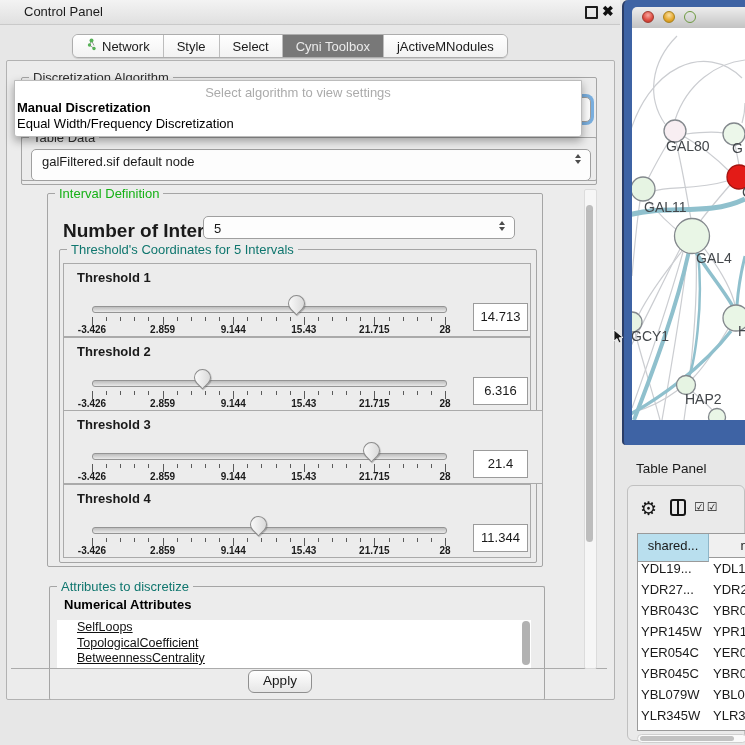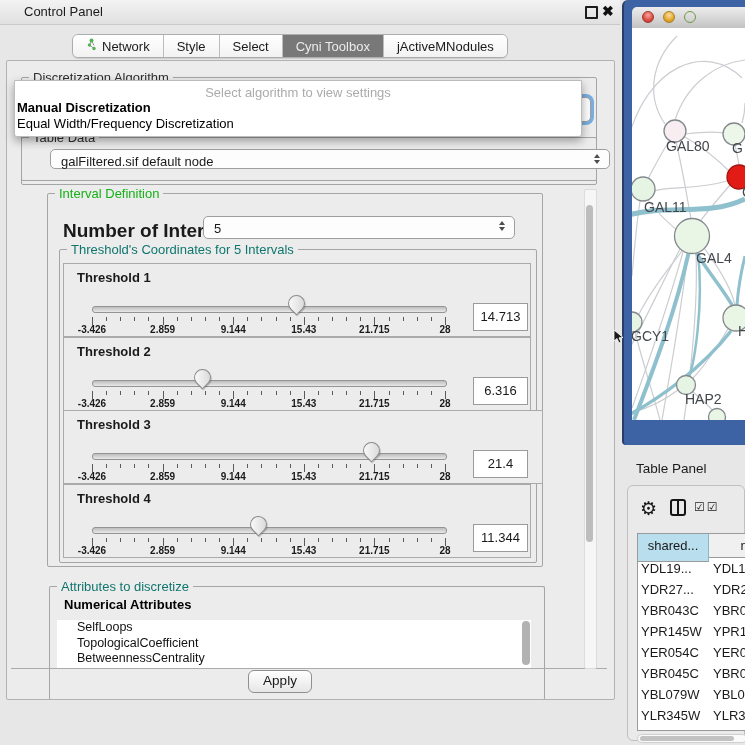--- a/index.html
+++ b/index.html
@@ -41,21 +41,21 @@
   .arr-up{width:0;height:0;border-left:3.5px solid transparent;border-right:3.5px solid transparent;border-bottom:4.5px solid #4c4c4c;}
   .arr-dn{width:0;height:0;border-left:3.5px solid transparent;border-right:3.5px solid transparent;border-top:4.5px solid #4c4c4c;}
 
   .algo-popup{position:absolute;left:7px;top:19px;width:566px;height:55px;background:#ffffff;
               border:1px solid #bcbcbc;border-radius:0 0 3px 3px;box-shadow:0 4px 10px rgba(0,0,0,.35);z-index:20;}
   .popup-placeholder{position:absolute;left:0;top:4px;width:100%;text-align:center;color:#ababab;font-size:13px;}
   .popup-item-bold{position:absolute;left:2px;top:19px;font-size:13px;font-weight:bold;color:#000;}
   .popup-item{position:absolute;left:2px;top:35px;font-size:13px;color:#000;}
 
   .tabledata-group{left:14px;top:76px;width:574px;height:46px;}
-  .tabledata-combo{left:24px;top:88px;width:560px;height:20px;margin-left:19px;}
+  .tabledata-combo{left:24px;top:88px;width:560px;height:32px;}
 
   .interval-group{left:40px;top:132px;width:494px;height:372px;}
   .numint-label{position:absolute;left:56px;top:159px;font-size:19px;font-weight:bold;}
   .numint-spinner{left:196px;top:155px;width:312px;height:23px;}
   .thr-group{left:52px;top:188px;width:476px;height:312px;}
 
   .thr-rows{position:absolute;left:56px;top:202px;width:468px;height:295px;}
   .thr-row{position:absolute;left:0;width:466px;height:72px;border:1px solid #aaaaaa;background:#ececec;}
   .thr-label{position:absolute;left:13px;top:6px;font-size:13px;font-weight:bold;}
   .thr-track{position:absolute;left:28px;top:42px;width:353px;height:5px;border:1px solid #949494;border-radius:3px;
@@ -65,21 +65,21 @@
   .tick{position:absolute;width:1px;background:#5a5a5a;}
   .tick.minor{top:53px;height:4px;}
   .tick.major{top:53px;height:8px;}
   .scale-label{position:absolute;top:60px;transform:translateX(-50%);font-size:10px;font-weight:bold;white-space:nowrap;}
   .thr-value{position:absolute;left:409px;top:39px;width:53px;height:26px;background:#ffffff;border:1px solid #9b9b9b;
              font-size:13px;text-align:center;line-height:26px;}
 
   .attr-group{left:42px;top:525px;width:494px;height:113px;border-bottom:none;}
   .attr-sub{position:absolute;left:14px;top:10px;font-size:13px;font-weight:bold;color:#000;}
   .attr-list{position:absolute;left:7px;top:33px;width:463px;height:49px;background:#ffffff;overflow:hidden;}
-  .attr-item{padding-left:20px;font-size:12.5px;line-height:15.5px;color:#111;}
+  .attr-item{padding-left:20px;font-size:12.5px;line-height:15.5px;color:#111;text-decoration:underline;}
   .attr-scroll{position:absolute;left:470px;top:33px;width:11px;height:49px;background:#ffffff;}
   .attr-thumb{position:absolute;left:2px;top:1px;width:8px;height:44px;background:#b2b2b2;border-radius:4px;}
 
   .viewport-divider{position:absolute;left:4px;top:607px;width:596px;border-top:1px solid #ababab;}
   .main-scroll{position:absolute;left:577px;top:128px;width:11px;height:478px;background:#f6f6f6;border:1px solid #dcdcdc;border-radius:2px;}
   .main-thumb{position:absolute;left:1px;top:15px;width:7px;height:337px;background:#bdbdbd;border-radius:4px;}
 
   .apply-btn{position:absolute;left:241px;top:609px;width:62px;height:21px;background:linear-gradient(#ffffff,#e6e6e6);
              border:1px solid #8f8f8f;border-radius:6px;font-size:13.5px;text-align:center;line-height:20px;}
 

